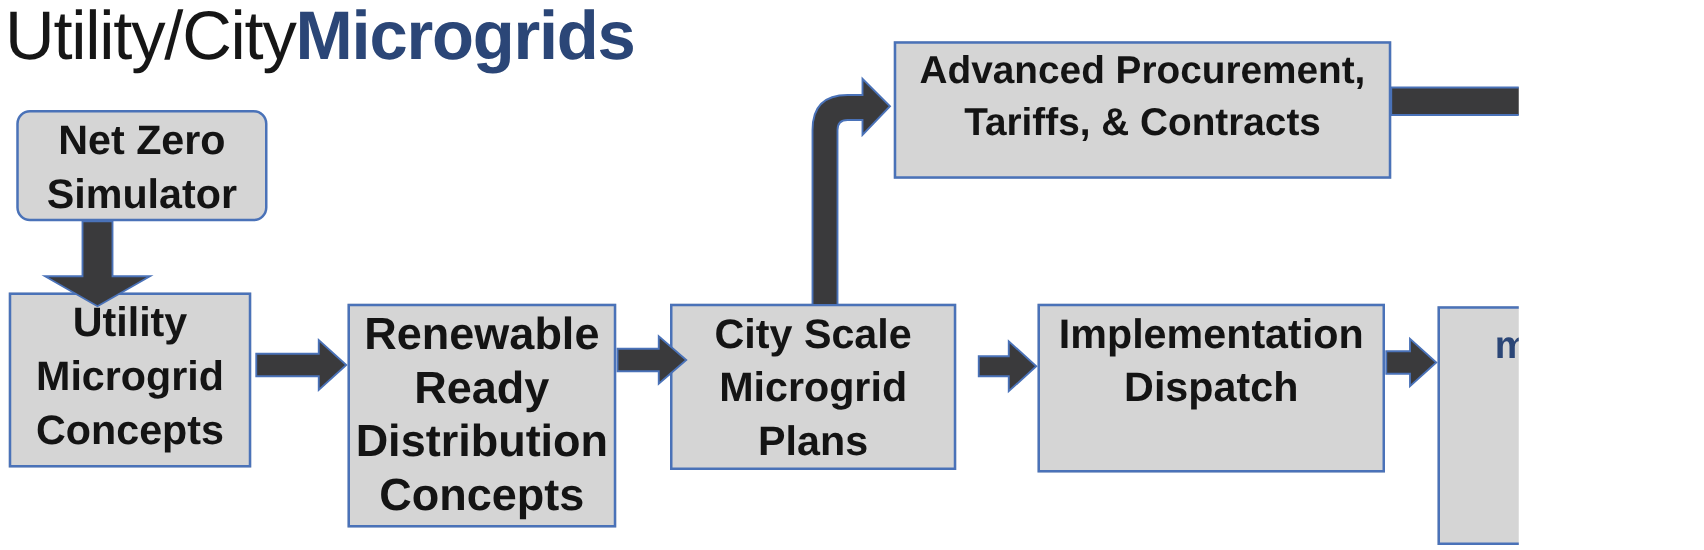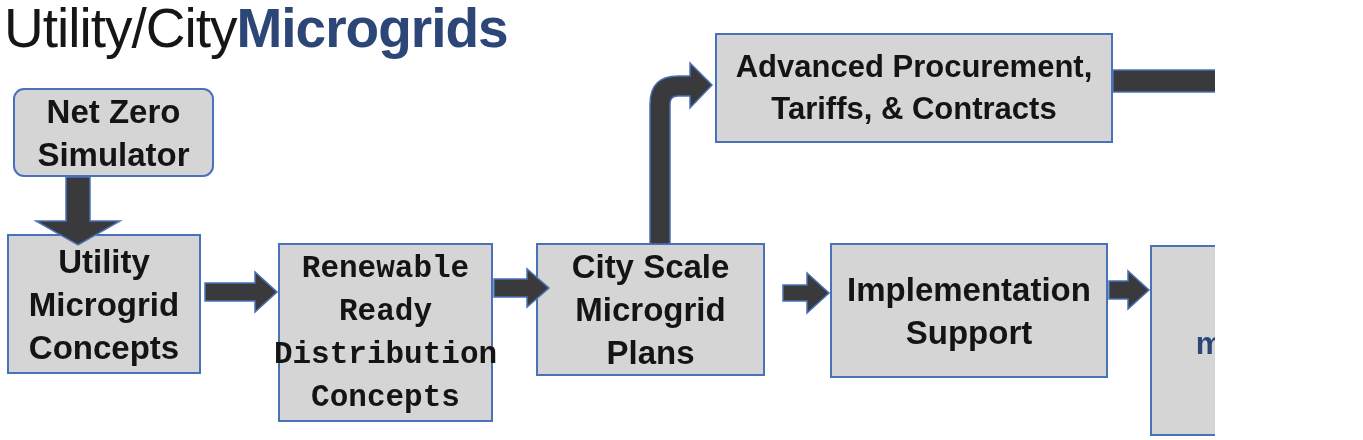--- a/index.html
+++ b/index.html
@@ -18,31 +18,31 @@
   }
   #title .prefix{color:#161616;font-weight:400;}
   #title .accent{color:#2B4677;font-weight:700;}
   
   .dbox{
     position:absolute;
     background:#d5d5d5;
     border:2px solid #4a72b8;
     box-sizing:border-box;
     display:flex;flex-direction:column;
-    align-items:center;justify-content:center;
+    align-items:center;
     text-align:center;
     color:#141414;
     font-weight:700;
     font-size:33px;line-height:43px;
     white-space:pre-line;
   }
   .dbox .label{white-space:pre-line;}
   #box-net-zero       {left:13px;  top:88px;  width:201px; height:89px;border-radius:11px;}
   #box-utility        {left:7px;   top:234px; width:194px; height:140px;}
-  #box-renewable      {left:278px; top:243px; width:215px; height:179px; font-size:31px;line-height:43px;font-family:Liberation Mono, monospace;}
+  #box-renewable      {left:278px; top:243px; width:215px; height:179px; font-size:36px;line-height:43px;}
   #box-city-scale     {left:536px; top:243px; width:229px; height:133px;}
   #box-advanced       {left:715px; top:33px;  width:398px; height:110px; font-size:31px;line-height:42px;}
   #box-implementation {left:830px; top:243px; width:278px; height:135px;}
   #box-mgrid          {left:1150px;top:245px; width:197px; height:191px; font-size:31px;line-height:45px;}
   #box-mgrid .brand{color:#2B4677;font-weight:700;}
   #box-mgrid .reg{font-size:0.62em;vertical-align:super;}
   
   #arrows{position:absolute;left:0;top:0;width:1363px;height:440px;}
   #arrows path{fill:#3a3a3c;stroke:#4a72b8;stroke-width:1.5;stroke-linejoin:miter;}
 </style>
@@ -79,21 +79,21 @@
 Plans</span>
   </div>
 
   <div class="dbox" id="box-advanced">
     <span class="label">Advanced Procurement,
 Tariffs, &amp; Contracts</span>
   </div>
 
   <div class="dbox" id="box-implementation">
     <span class="label">Implementation
-Support</span>
+Dispatch</span>
   </div>
 
   <div class="dbox" id="box-mgrid">
     <span><span class="brand">mGrid</span><span class="brand reg">®</span></span>
   </div>
 
   <svg id="arrows" viewBox="0 0 1363 440" xmlns="http://www.w3.org/2000/svg" aria-hidden="true">
     <path d="M66,177 L90,177 L90,221 L120,221 L78,245 L36,221 L66,221 Z"></path>
     <path d="M205,283 L255,283 L255,272 L277,292 L255,312 L255,301 L205,301 Z"></path>
     <path d="M494,279 L527,279 L527,269 L549,288 L527,307 L527,297 L494,297 Z"></path>

